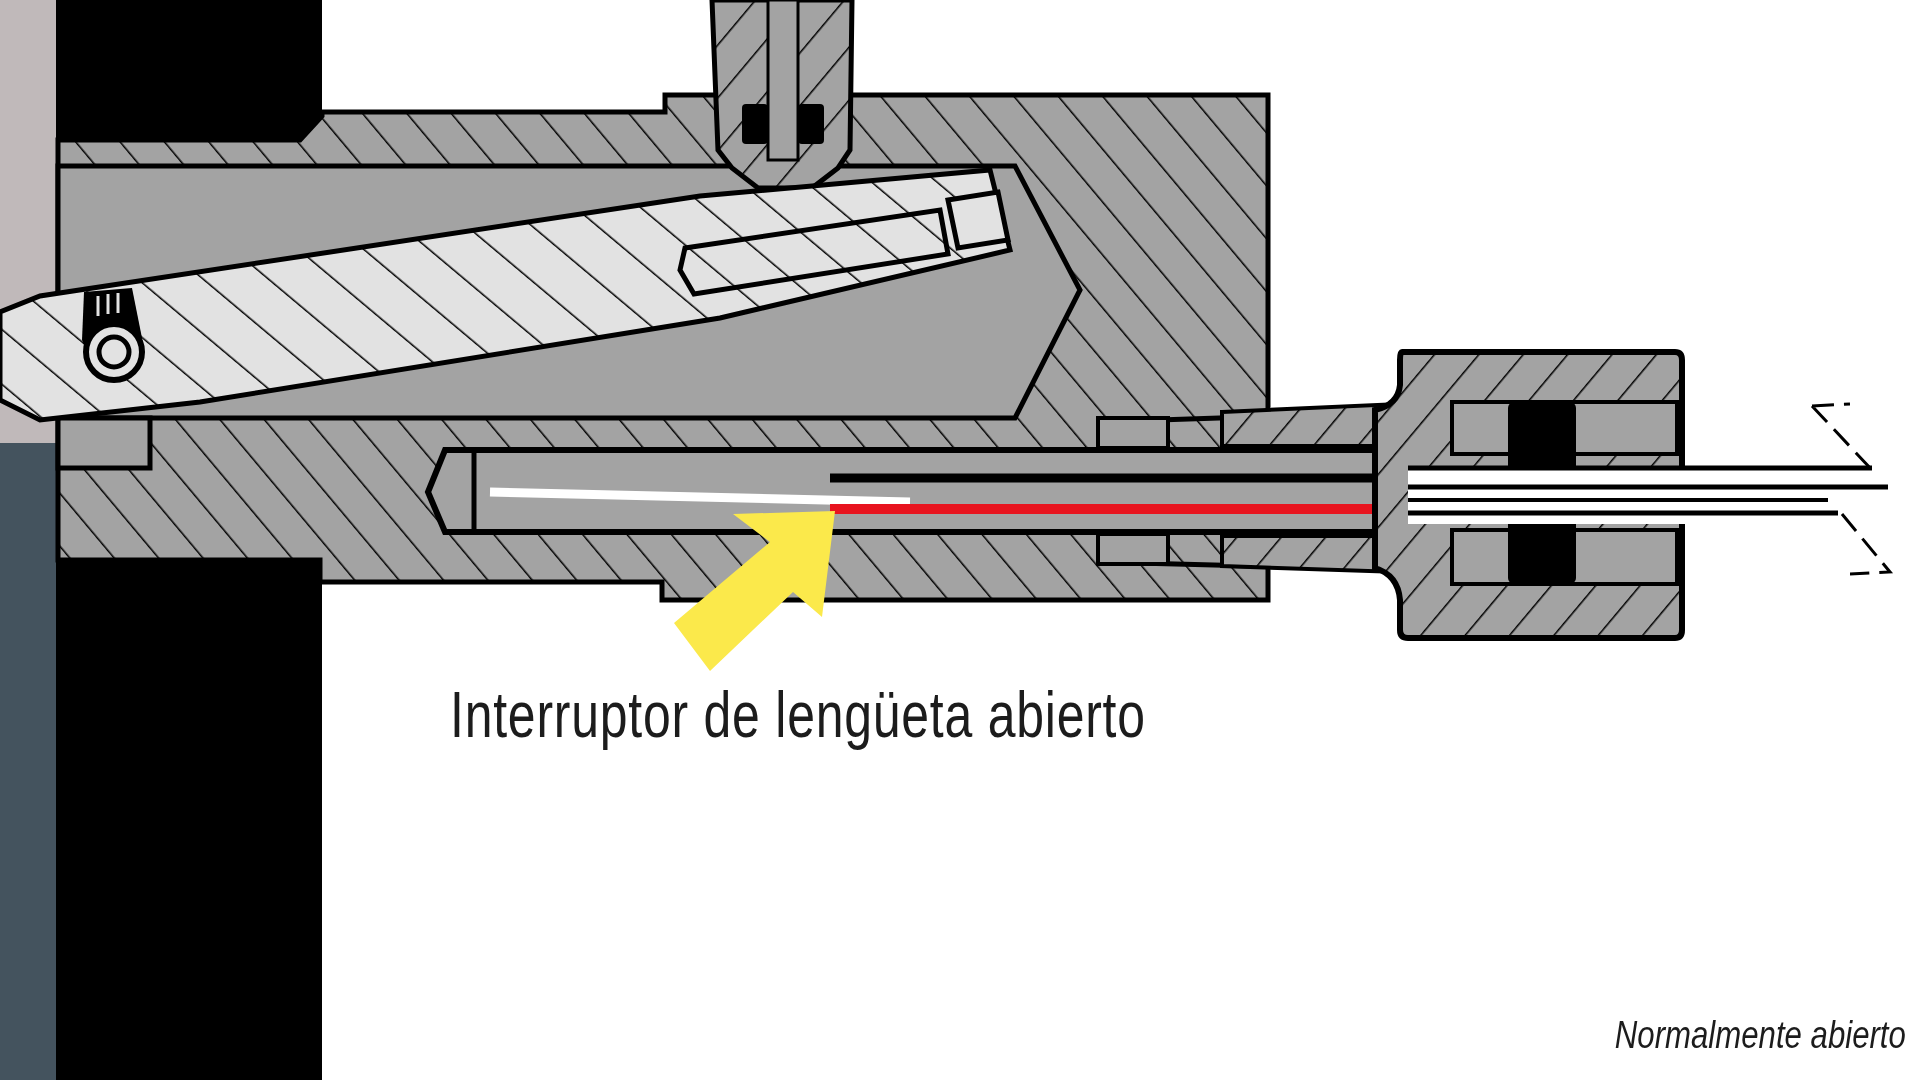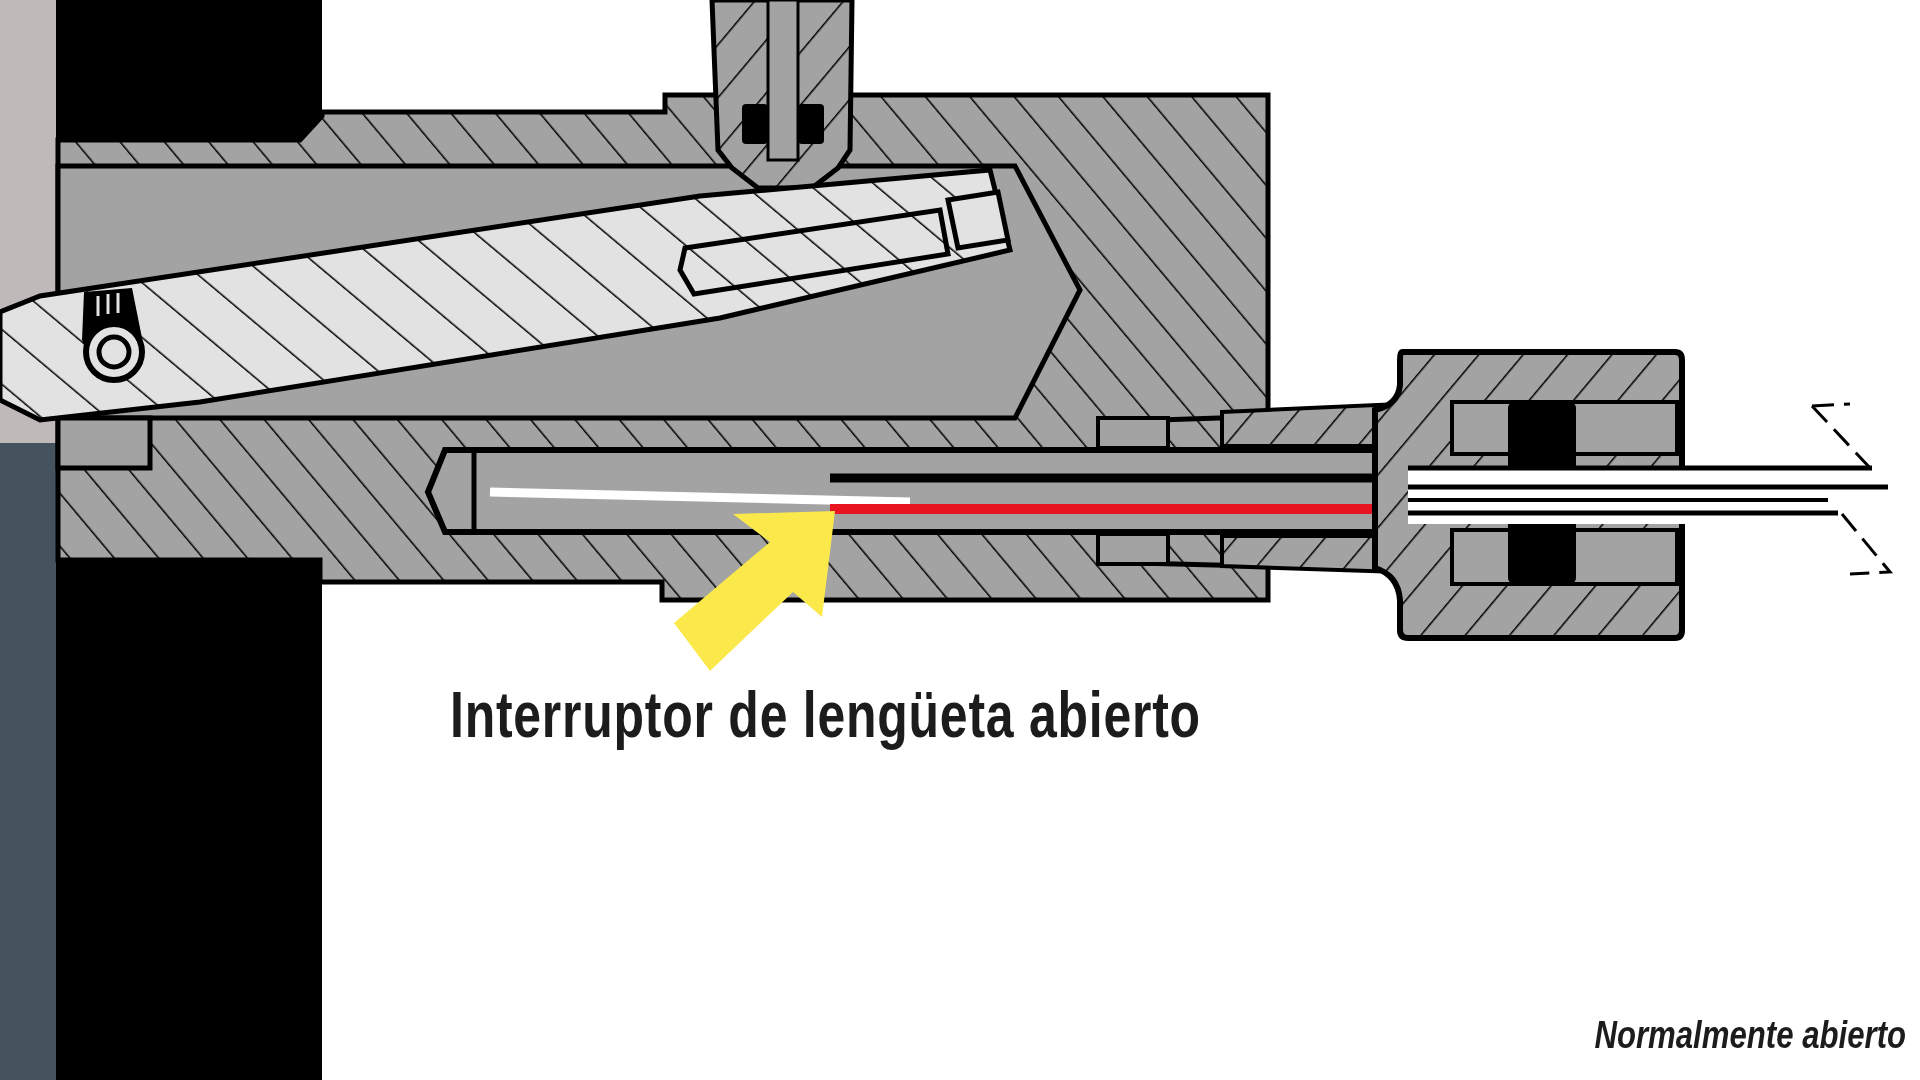--- a/index.html
+++ b/index.html
@@ -1,16 +1,16 @@
 <!DOCTYPE html>
 <html><head>
 <meta charset="utf-8">
 <style>
   html, body { margin:0; padding:0; width:1920px; height:1080px; overflow:hidden; background:#ffffff; }
-  #stage { position:relative; width:1920px; height:1080px;font-weight:bold; }
+  #stage { position:relative; width:1920px; height:1080px; }
   svg { position:absolute; left:0; top:0; }
   .label-main {
     position:absolute; left:450px; top:678px;
     font-family:"Liberation Sans", sans-serif; font-size:64px; color:#1c1c1c;
     transform:scaleX(0.78); transform-origin:left top; letter-spacing:1px; white-space:nowrap;
   }
   .label-sub {
     position:absolute; right:14px; top:1014px;
     font-family:"Liberation Sans", sans-serif; font-size:38px; font-style:italic; color:#1c1c1c;
     transform:scaleX(0.82); transform-origin:right top; white-space:nowrap;

